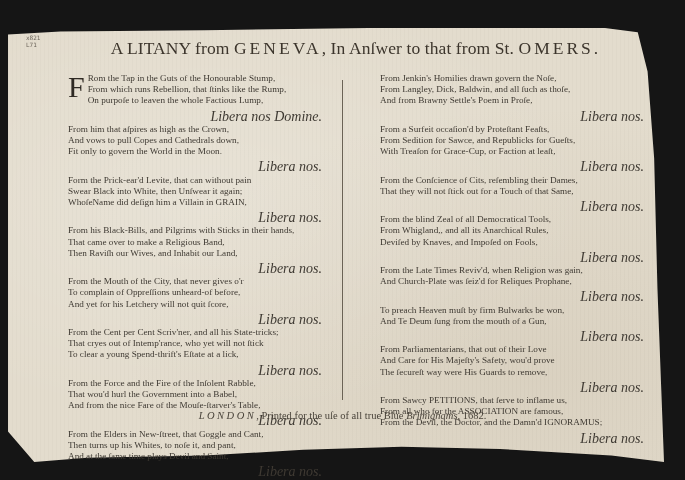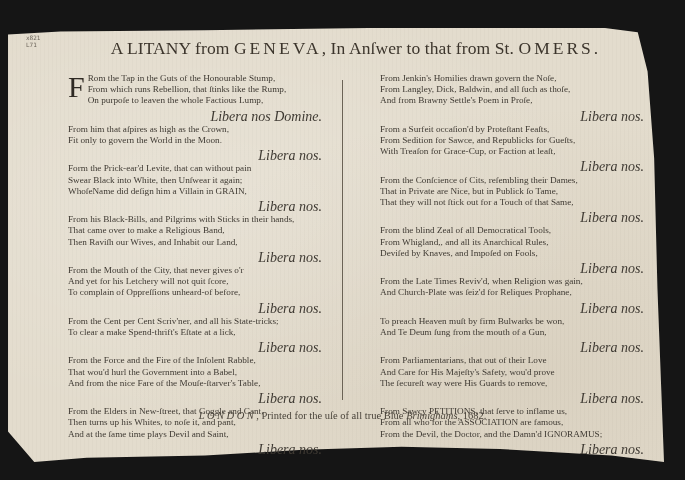--- a/index.html
+++ b/index.html
@@ -74,44 +74,46 @@
 <div class="col left" id="left-col">
     <div class="stanza">
       <span class="dropcap">F</span>
       <span class="line">Rom the Tap in the Guts of the Honourable Stump,</span>
       <span class="line">From which runs Rebellion, that ſtinks like the Rump,</span>
       <span class="line">On purpoſe to leaven the whole Factious Lump,</span>
       <span class="refrain">Libera nos Domine.</span>
     </div>
     <div class="stanza">
       <span class="line">From him that aſpires as high as the Crown,</span>
+      <span class="line">And vows to pull Copes and Cathedrals down,</span>
       <span class="line">Fit only to govern the World in the Moon.</span>
       <span class="refrain">Libera nos.</span>
     </div>
     <div class="stanza">
       <span class="line">Form the Prick-ear'd Levite, that can without pain</span>
       <span class="line">Swear Black into White, then Unſwear it again;</span>
       <span class="line">WhoſeName did deſign him a Villain in  GRAIN,</span>
       <span class="refrain">Libera nos.</span>
     </div>
     <div class="stanza">
       <span class="line">From his Black-Bills, and Pilgrims with Sticks in their hands,</span>
       <span class="line">That came over to make a Religious Band,</span>
       <span class="line">Then Raviſh our Wives, and Inhabit our Land,</span>
       <span class="refrain">Libera nos.</span>
     </div>
     <div class="stanza">
       <span class="line">From the Mouth of the City, that never gives o'r</span>
+      <span class="line">To complain of Oppreſſions unheard-of before,</span>
       <span class="line">And yet for his Letchery will not quit ſcore,</span>
-      <span class="line">To complain of Oppreſſions unheard-of before,</span>
       <span class="refrain">Libera nos.</span>
     </div>
     <div class="stanza">
       <span class="line">From the Cent per Cent Scriv'ner, and all his State-tricks;</span>
-      <span class="line">To clear a make Spend-thrift's Eſtate at a lick,</span>
+      <span class="line">That cryes out of Intemp'rance,  who yet will not ſtick</span>
+      <span class="line">To clear a young Spend-thrift's Eſtate at a lick,</span>
       <span class="refrain">Libera nos.</span>
     </div>
     <div class="stanza">
       <span class="line">From the Force and the Fire of the Inſolent Rabble,</span>
       <span class="line">That wou'd hurl  the Government into a Babel,</span>
       <span class="line">And from the nice Fare of the Mouſe-ſtarver's Table,</span>
       <span class="refrain">Libera nos.</span>
     </div>
     <div class="stanza">
       <span class="line">From the Elders in New-ſtreet, that Goggle and Cant,</span>
@@ -129,21 +131,20 @@
       <span class="refrain">Libera nos.</span>
     </div>
     <div class="stanza">
       <span class="line">From a Surfeit occaſion'd by Proteſtant Feaſts,</span>
       <span class="line">From Sedition for Sawce, and Republicks for Gueſts,</span>
       <span class="line">With Treaſon for Grace-Cup, or Faction at leaſt,</span>
       <span class="refrain">Libera nos.</span>
     </div>
     <div class="stanza">
       <span class="line">From the Conſcience of Cits,  reſembling their Dames,</span>
-      <span class="line">That in Private are Nice,  but in Publick ſo Tame,</span>
       <span class="line">That they will not ſtick out for a Touch of that Same,</span>
       <span class="refrain">Libera nos.</span>
     </div>
     <div class="stanza">
       <span class="line">From the blind Zeal of all Democratical Tools,</span>
       <span class="line">From Whigland,, and all its Anarchical Rules,</span>
       <span class="line">Deviſed by Knaves, and Impoſed  on Fools,</span>
       <span class="refrain">Libera nos.</span>
     </div>
     <div class="stanza">

